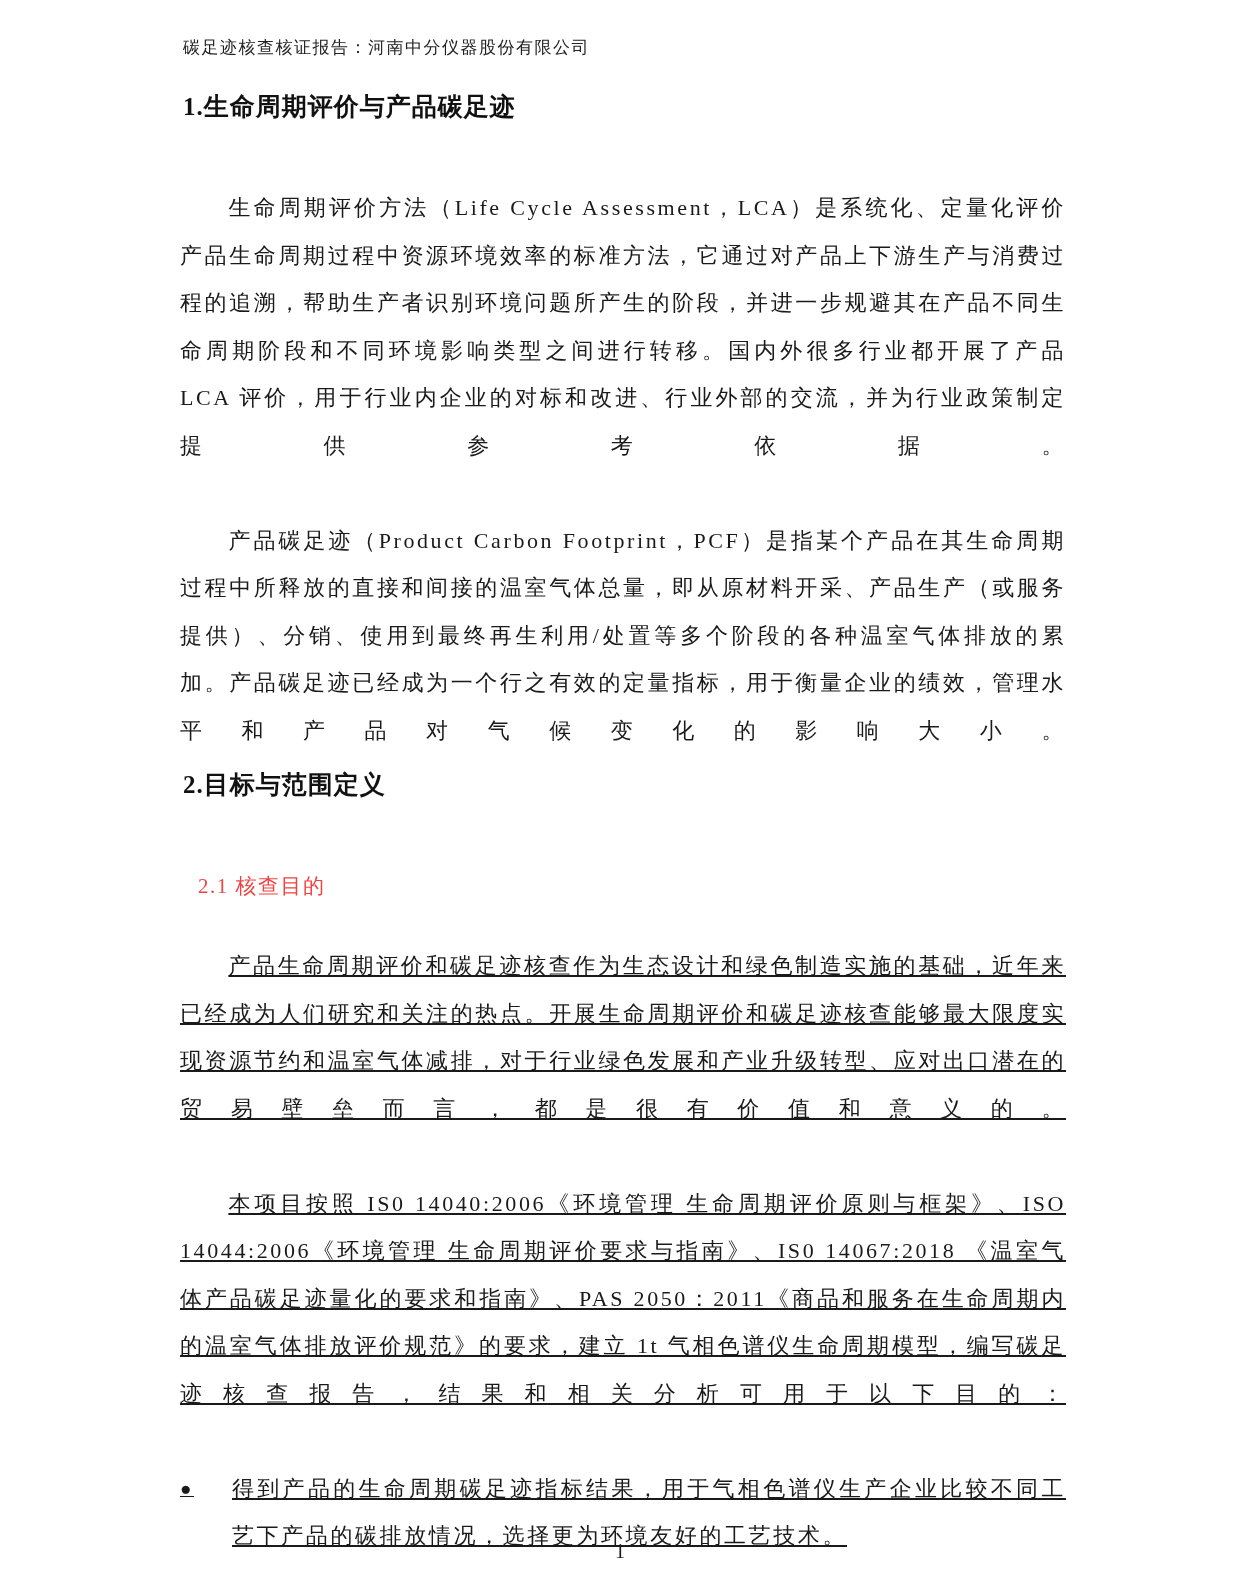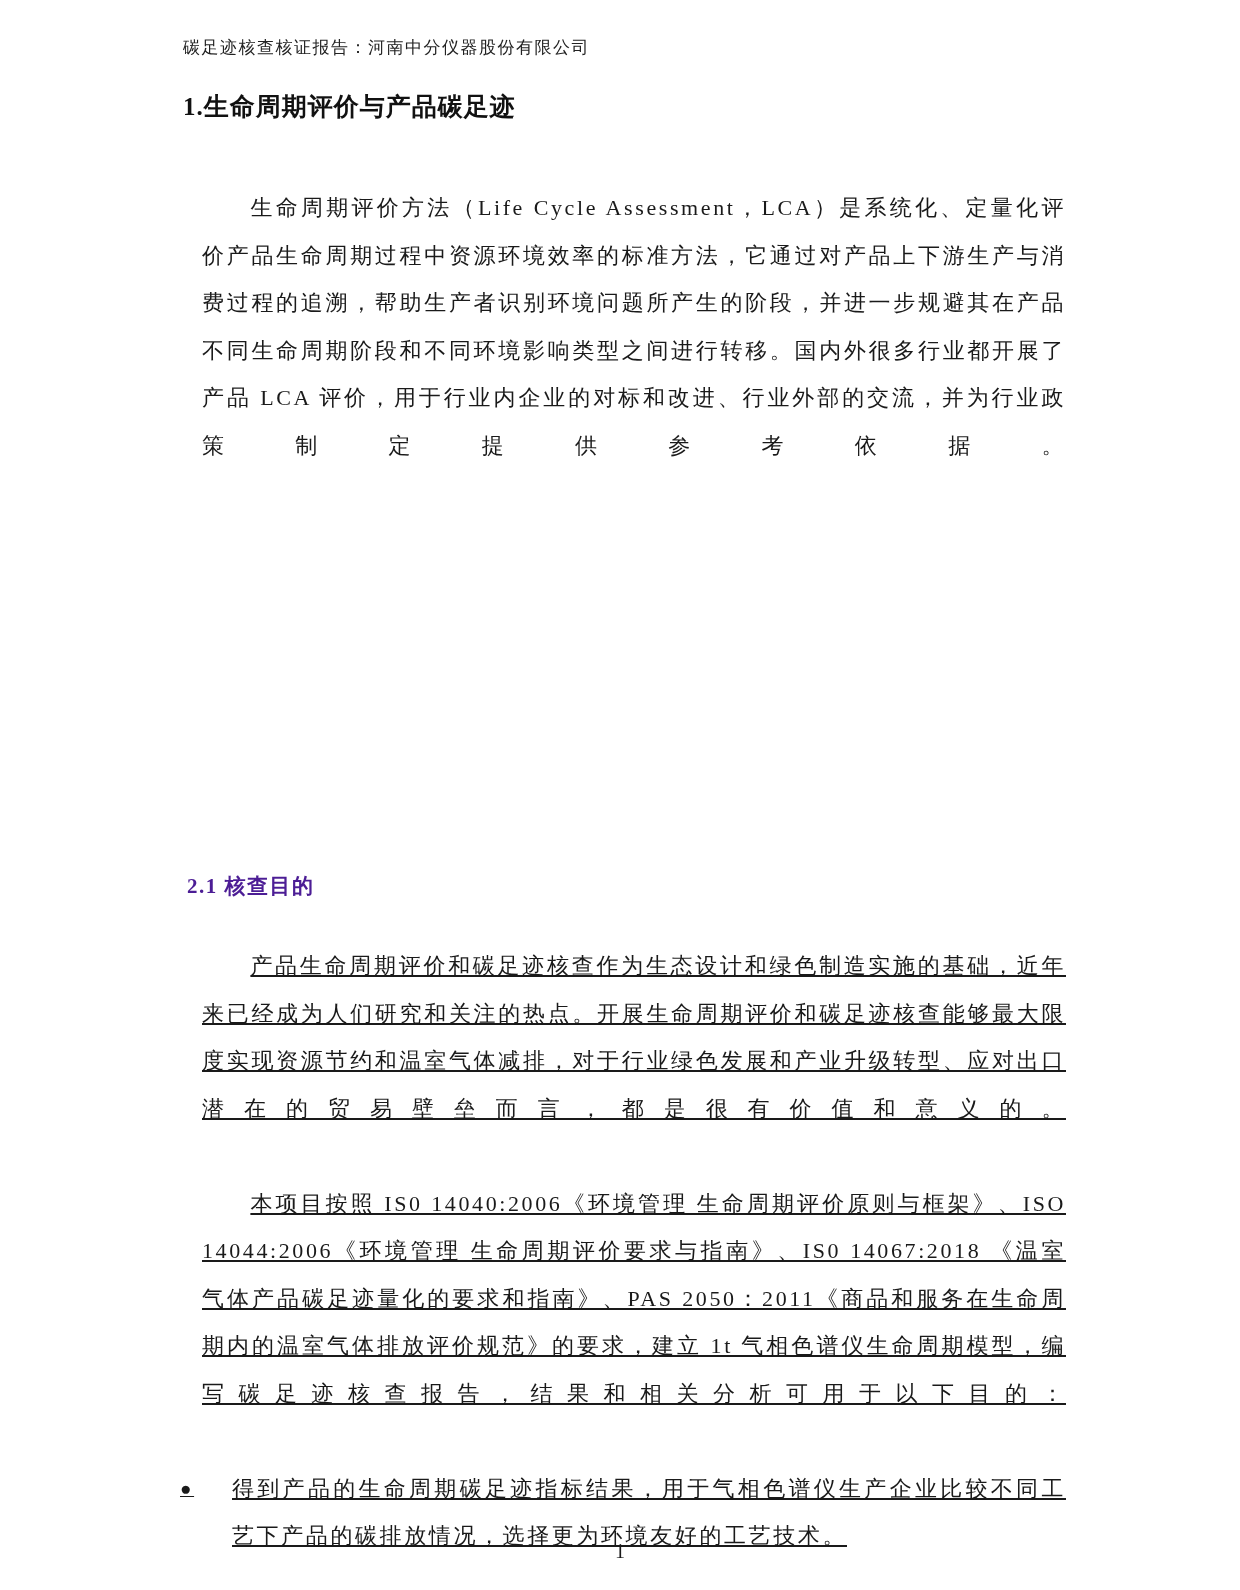--- a/index.html
+++ b/index.html
@@ -31,40 +31,40 @@
   h1.sec-title {
     font-size: 25px;
     font-weight: bold;
     letter-spacing: 1px;
     color: #111;
   }
   .sec1-title { position: absolute; left: 183px; top: 90px; }
   .sec2-title { position: absolute; left: 183px; top: 768px; }
   h2.sub-title {
     position: absolute;
-    left: 187px;
+    left: 198px;
     top: 872px;
     font-size: 21px;
-    font-weight: bold;
+    font-weight: normal;
     letter-spacing: 1.5px;
-    color: #4c1d95;
+    color: #ef4444;
   }
   .body-block {
     position: absolute;
     width: 886px;
     left: 180px;
     font-size: 22px;
     line-height: 47.5px;
     letter-spacing: 2.6px;
     text-align: justify;
     color: #1a1a1a;
   }
   .block-1 { top: 184px; }
   .block-2 { top: 942px; text-decoration: underline; }
-  .para { text-indent: 2.2em; text-align: justify; margin-left: 22px; }
+  .para { text-indent: 2.2em; text-align: justify; }
   .para:after { content: ""; display: inline-block; width: 100%; }
   .bullet-row {
     display: flex;
     align-items: flex-start;
   }
   .bullet-marker {
     width: 52px;
     flex: 0 0 52px;
     font-size: 19px;
     line-height: 47.5px;
@@ -87,22 +87,24 @@
 <body>
 
 <div class="page">
 
   <div class="doc-header">碳足迹核查核证报告：河南中分仪器股份有限公司</div>
 
   <h1 class="sec-title sec1-title">1.生命周期评价与产品碳足迹</h1>
 
   <div class="body-block block-1">
     <p class="para">生命周期评价方法（Life Cycle Assessment，LCA）是系统化、定量化评价产品生命周期过程中资源环境效率的标准方法，它通过对产品上下游生产与消费过程的追溯，帮助生产者识别环境问题所产生的阶段，并进一步规避其在产品不同生命周期阶段和不同环境影响类型之间进行转移。国内外很多行业都开展了产品 LCA 评价，用于行业内企业的对标和改进、行业外部的交流，并为行业政策制定提供参考依据。</p>
+    <p class="para">产品碳足迹（Product Carbon Footprint，PCF）是指某个产品在其生命周期过程中所释放的直接和间接的温室气体总量，即从原材料开采、产品生产（或服务提供）、分销、使用到最终再生利用/处置等多个阶段的各种温室气体排放的累加。产品碳足迹已经成为一个行之有效的定量指标，用于衡量企业的绩效，管理水平和产品对气候变化的影响大小。</p>
   </div>
 
+  <h1 class="sec-title sec2-title">2.目标与范围定义</h1>
 
   <h2 class="sub-title">2.1 核查目的</h2>
 
   <div class="body-block block-2">
     <p class="para">产品生命周期评价和碳足迹核查作为生态设计和绿色制造实施的基础，近年来已经成为人们研究和关注的热点。开展生命周期评价和碳足迹核查能够最大限度实现资源节约和温室气体减排，对于行业绿色发展和产业升级转型、应对出口潜在的贸易壁垒而言，都是很有价值和意义的。</p>
     <p class="para">本项目按照 IS0 14040:2006《环境管理 生命周期评价原则与框架》、ISO 14044:2006《环境管理 生命周期评价要求与指南》、IS0 14067:2018 《温室气体产品碳足迹量化的要求和指南》、PAS 2050：2011《商品和服务在生命周期内的温室气体排放评价规范》的要求，建立 1t 气相色谱仪生命周期模型，编写碳足迹核查报告，结果和相关分析可用于以下目的：</p>
     <div class="bullet-row">
       <span class="bullet-marker">●</span>
       <span class="bullet-text">得到产品的生命周期碳足迹指标结果，用于气相色谱仪生产企业比较不同工艺下产品的碳排放情况，选择更为环境友好的工艺技术。</span>
     </div>

